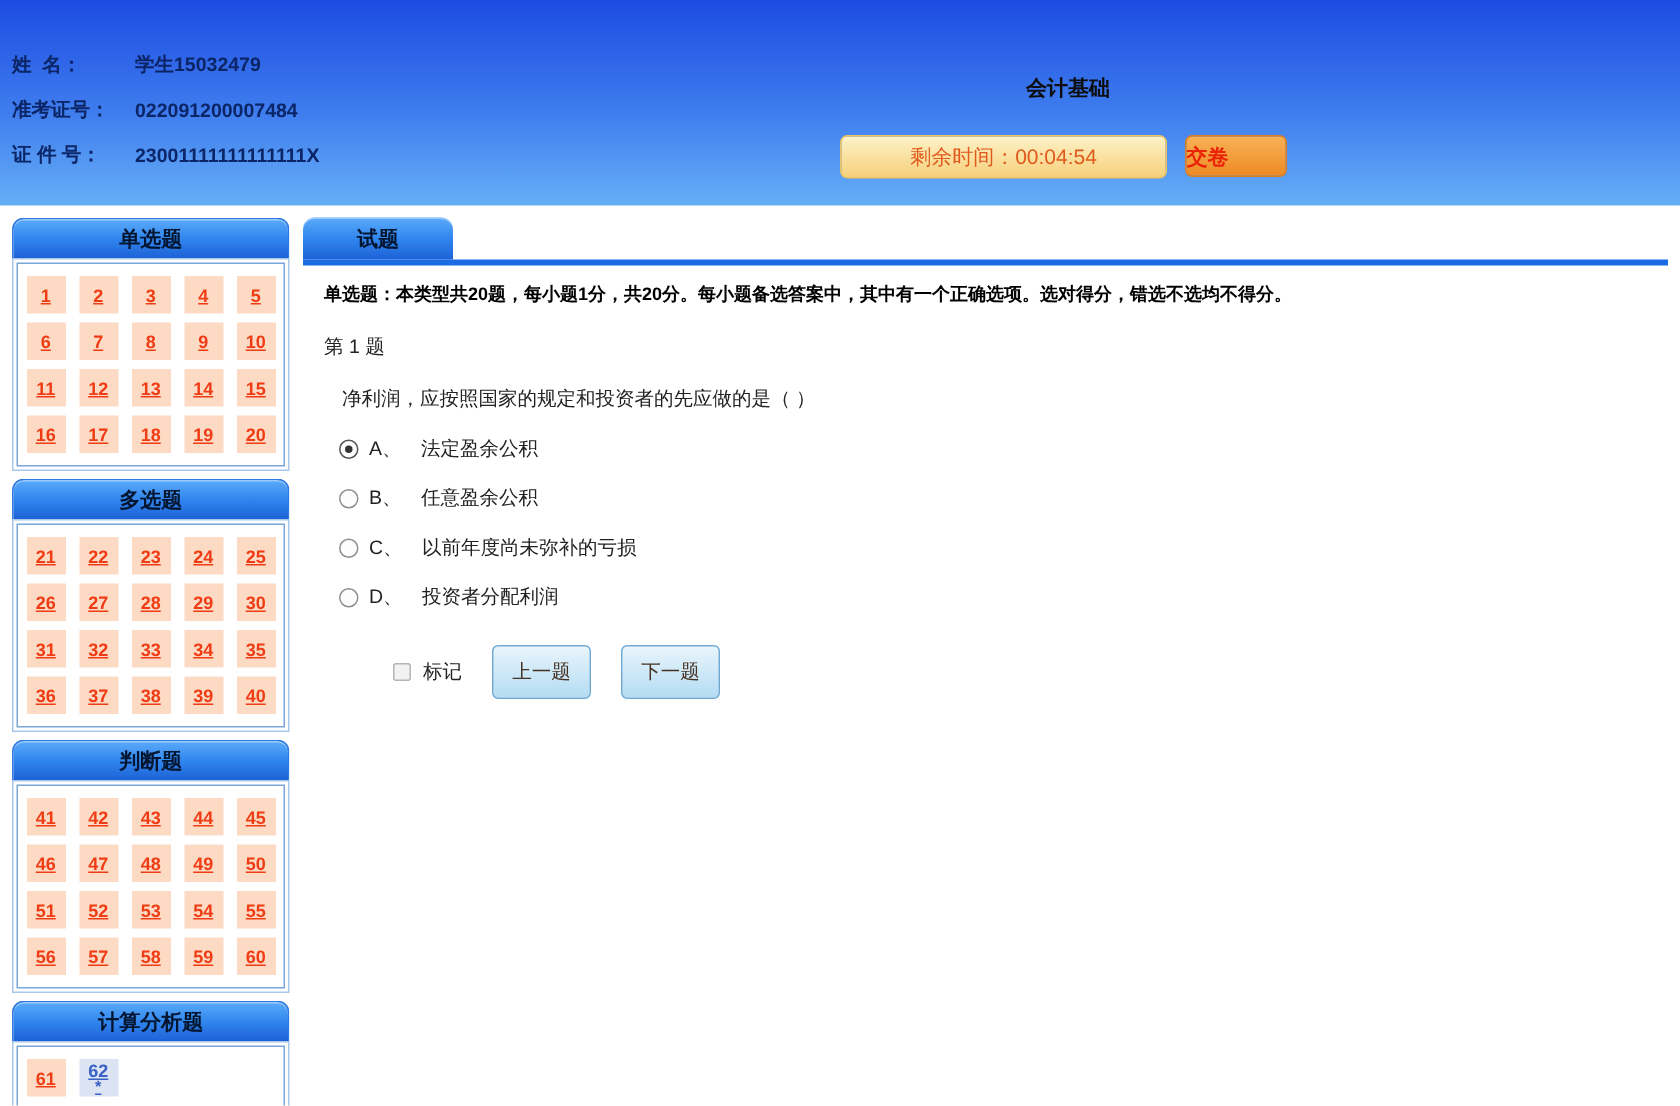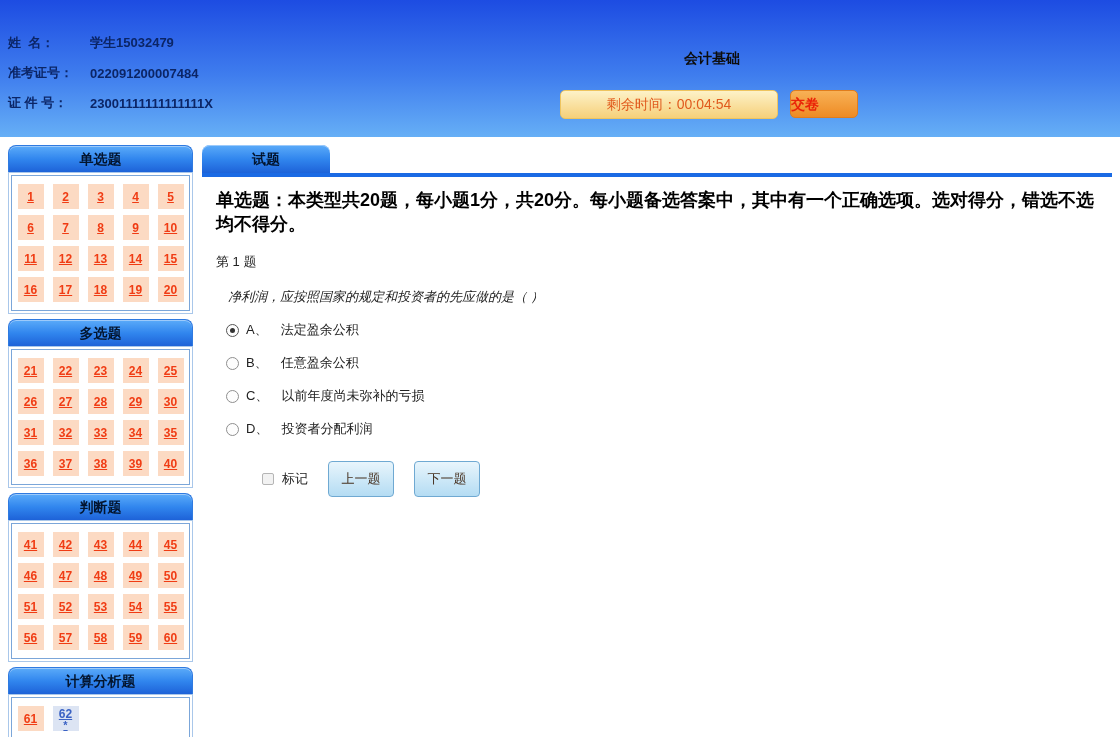--- a/index.html
+++ b/index.html
@@ -38,28 +38,28 @@
     justify-content:center; align-content:start; }
   .panel-inner.short { min-height:42px; }
   .num-cell { width:26px; min-height:25px; background:#fcdac3; display:flex;
     flex-direction:column; align-items:center; justify-content:center;
     font-size:12px; font-weight:bold; color:#f03c14; text-decoration:underline; }
   .num-cell.current { background:#dce4f3; color:#3a62c4;text-align:right; }
   .num-cell .marker { font-size:11px; line-height:9px; text-decoration:none; }
 
   
   .main { flex:1; min-width:0; }
-  .tab { width:128px; height:28px; line-height:28px; text-align:center;
+  .tab { width:100px; height:28px; line-height:28px; text-align:center;
     font-size:14px; font-weight:bold; color:#03152f;
     background:linear-gradient(#5babf9 0%,#3186ee 50%,#1d62d8 100%);
     border-radius:8px 8px 0 0; cursor:pointer; box-shadow:inset 0 1px 0 #9ccafb; }
   .tab-bar { height:4px; background:#1a6ae4; }
-  .instructions { margin:11px 0 0 14px; font-size:18px; font-weight:bold; color:#000; }
+  .instructions { margin:11px 0 0 14px; font-size:12px; font-weight:bold; color:#000; }
   .qno { margin:17px 0 0 14px; font-size:13px; color:#222; }
-  .qtext { margin:17px 0 0 26px; font-size:13px; color:#222;font-style:italic; }
+  .qtext { margin:17px 0 0 26px; font-size:13px; color:#222; }
   .option { display:flex; align-items:center; margin:15px 0 0 24px;
     font-size:13px; color:#222; cursor:pointer; }
   .option input[type=radio] { appearance:none; -webkit-appearance:none;
     width:13px; height:13px; border-radius:50%; border:1px solid #8f8f8f;
     background:#fdfdfd; margin:0 7px 0 0; position:relative; flex:none; }
   .option input[type=radio]:checked { border-color:#555; }
   .option input[type=radio]:checked::after { content:''; position:absolute;
     left:3px; top:3px; width:5px; height:5px; border-radius:50%; background:#333; }
   .opt-text { margin-left:13px; }
   .controls { margin:23px 0 0 48px; display:flex; align-items:center; }

